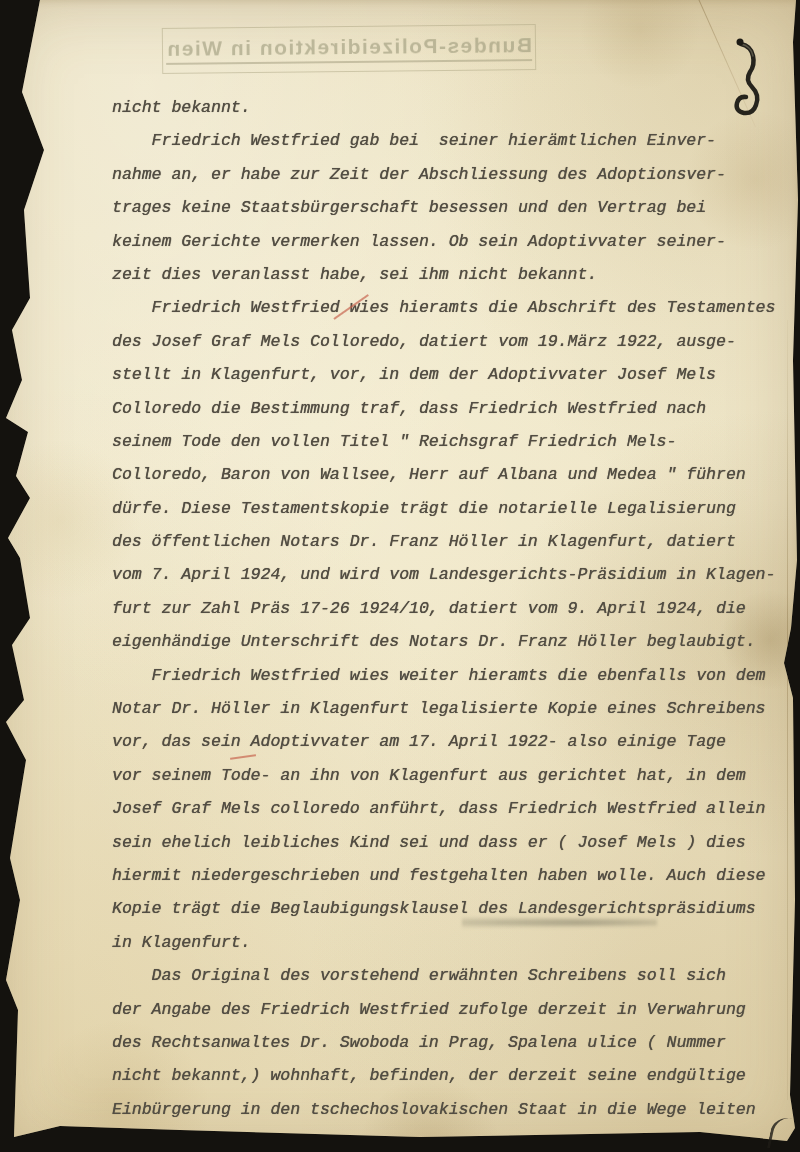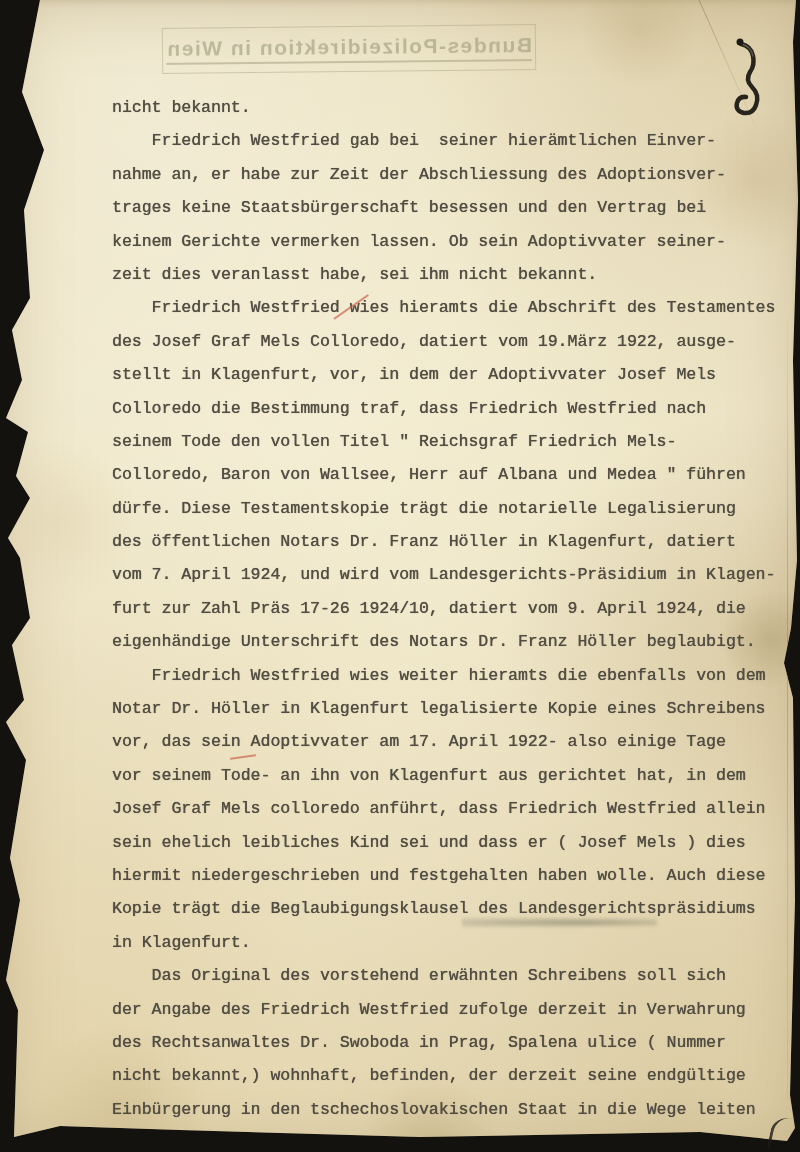--- a/index.html
+++ b/index.html
@@ -75,21 +75,21 @@
     padding-bottom:2px;white-space:nowrap;
   }
   
   #typed{
     position:absolute;left:112px;top:91px;width:680px;
     color:#524d43;
     font-size:16.5px;line-height:33.4px;
     white-space:pre;
     text-shadow:0 0 0.7px rgba(75,70,58,0.85), 0.4px 0 0 rgba(75,70,58,0.35);
   }
-  .tline{height:33.4px;}
+  .tline{height:33.4px;font-style:italic;}
   
   #smudge{
     position:absolute;left:462px;top:915px;width:195px;height:15px;
     background:
       radial-gradient(ellipse at 20% 50%, rgba(110,108,88,0.35), transparent 60%),
       radial-gradient(ellipse at 60% 50%, rgba(110,108,88,0.30), transparent 55%),
       radial-gradient(ellipse at 90% 50%, rgba(110,108,88,0.25), transparent 50%);
     filter:blur(1.6px);
   }
   

